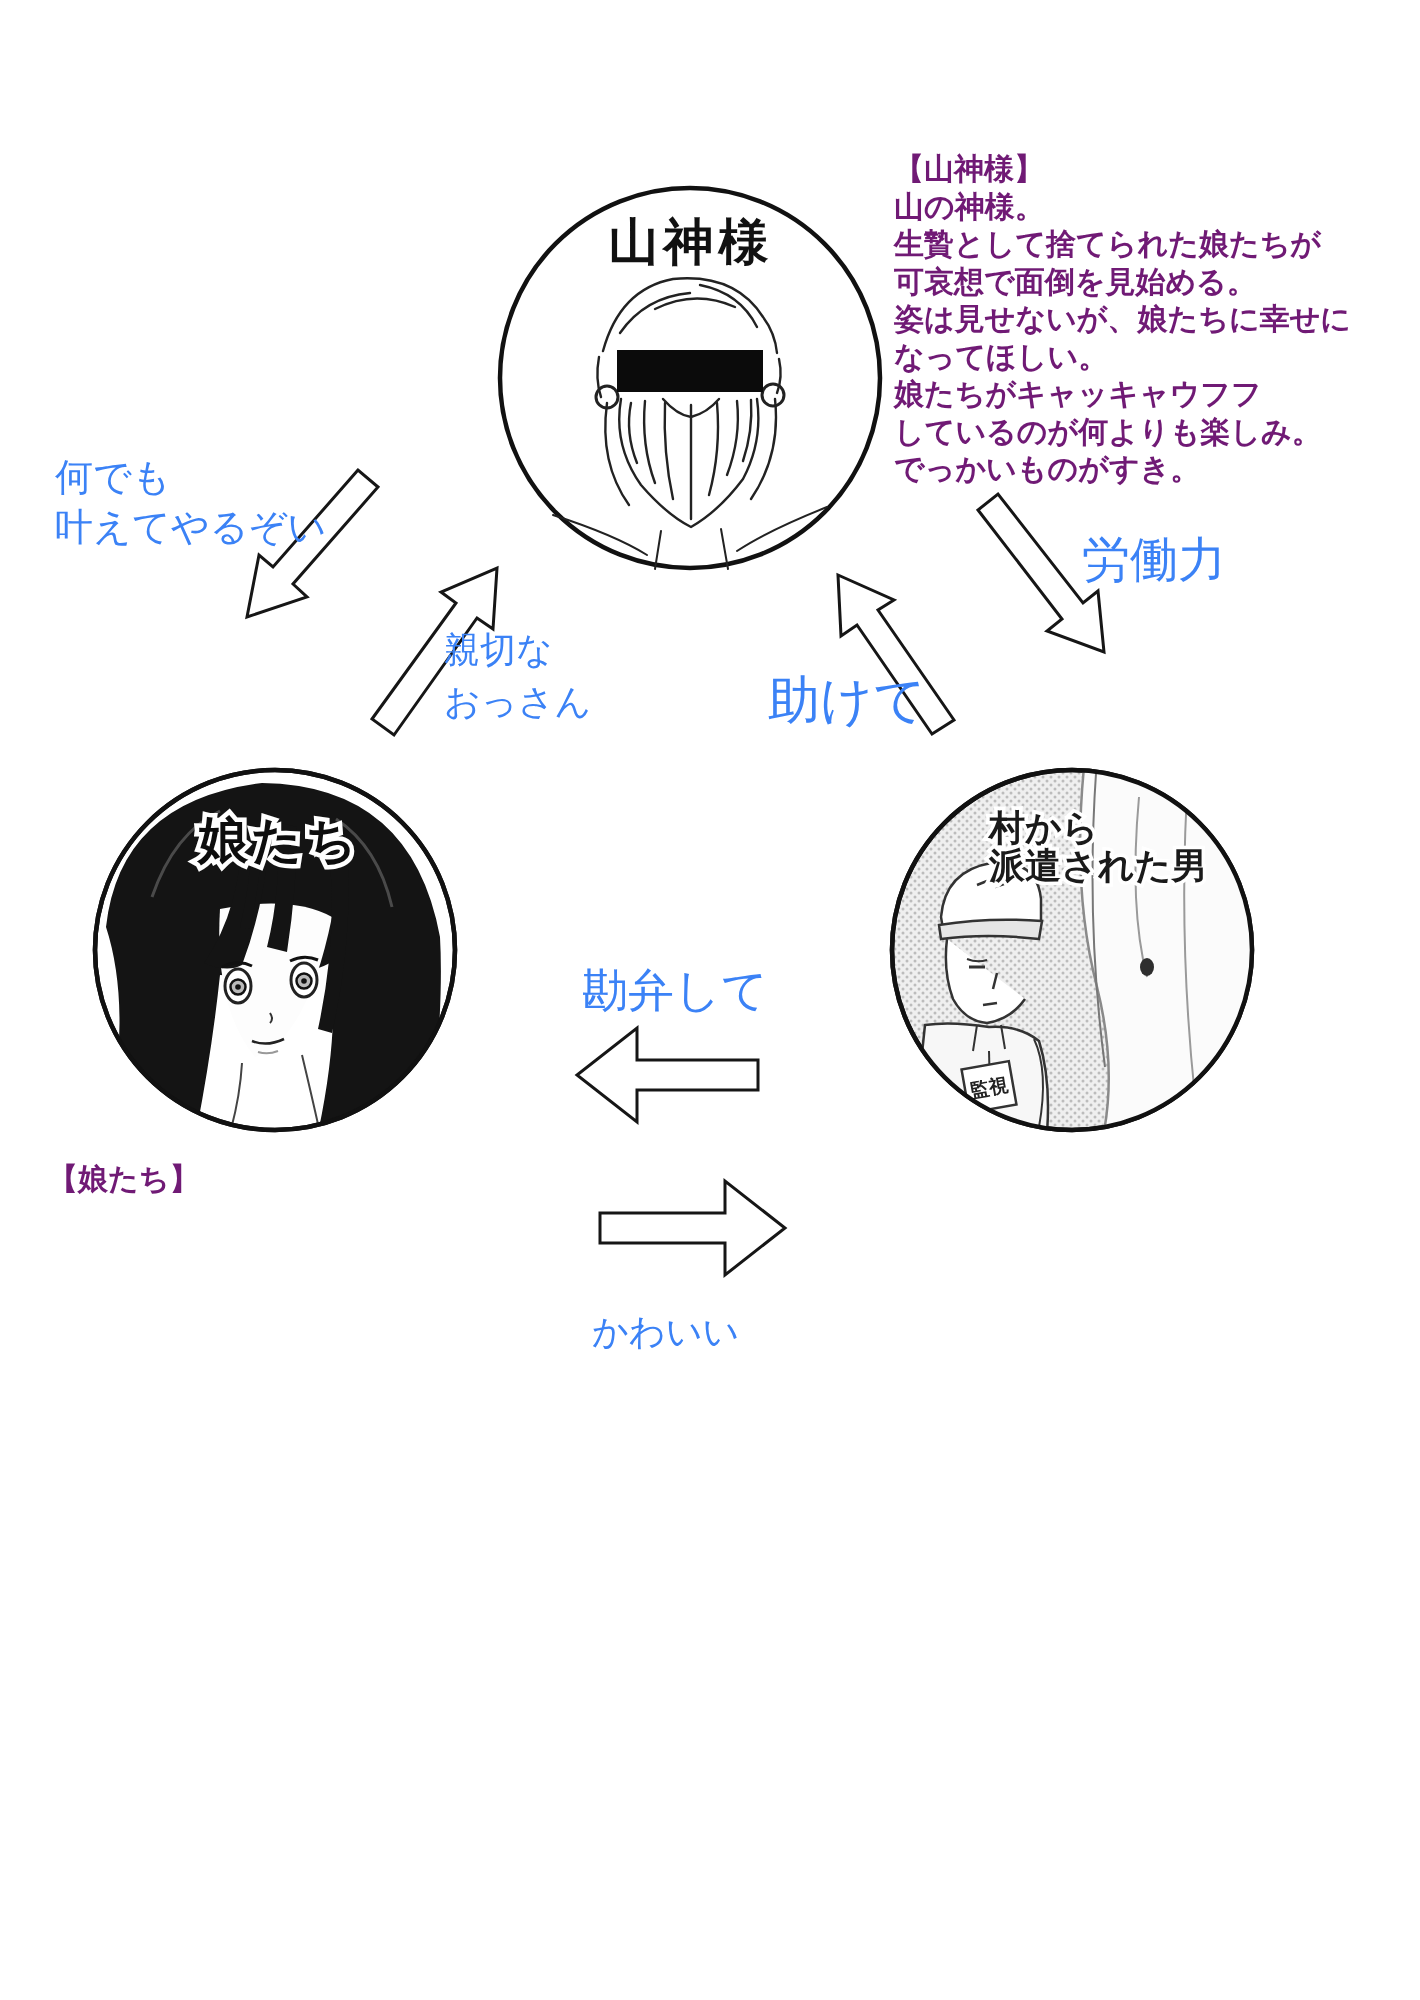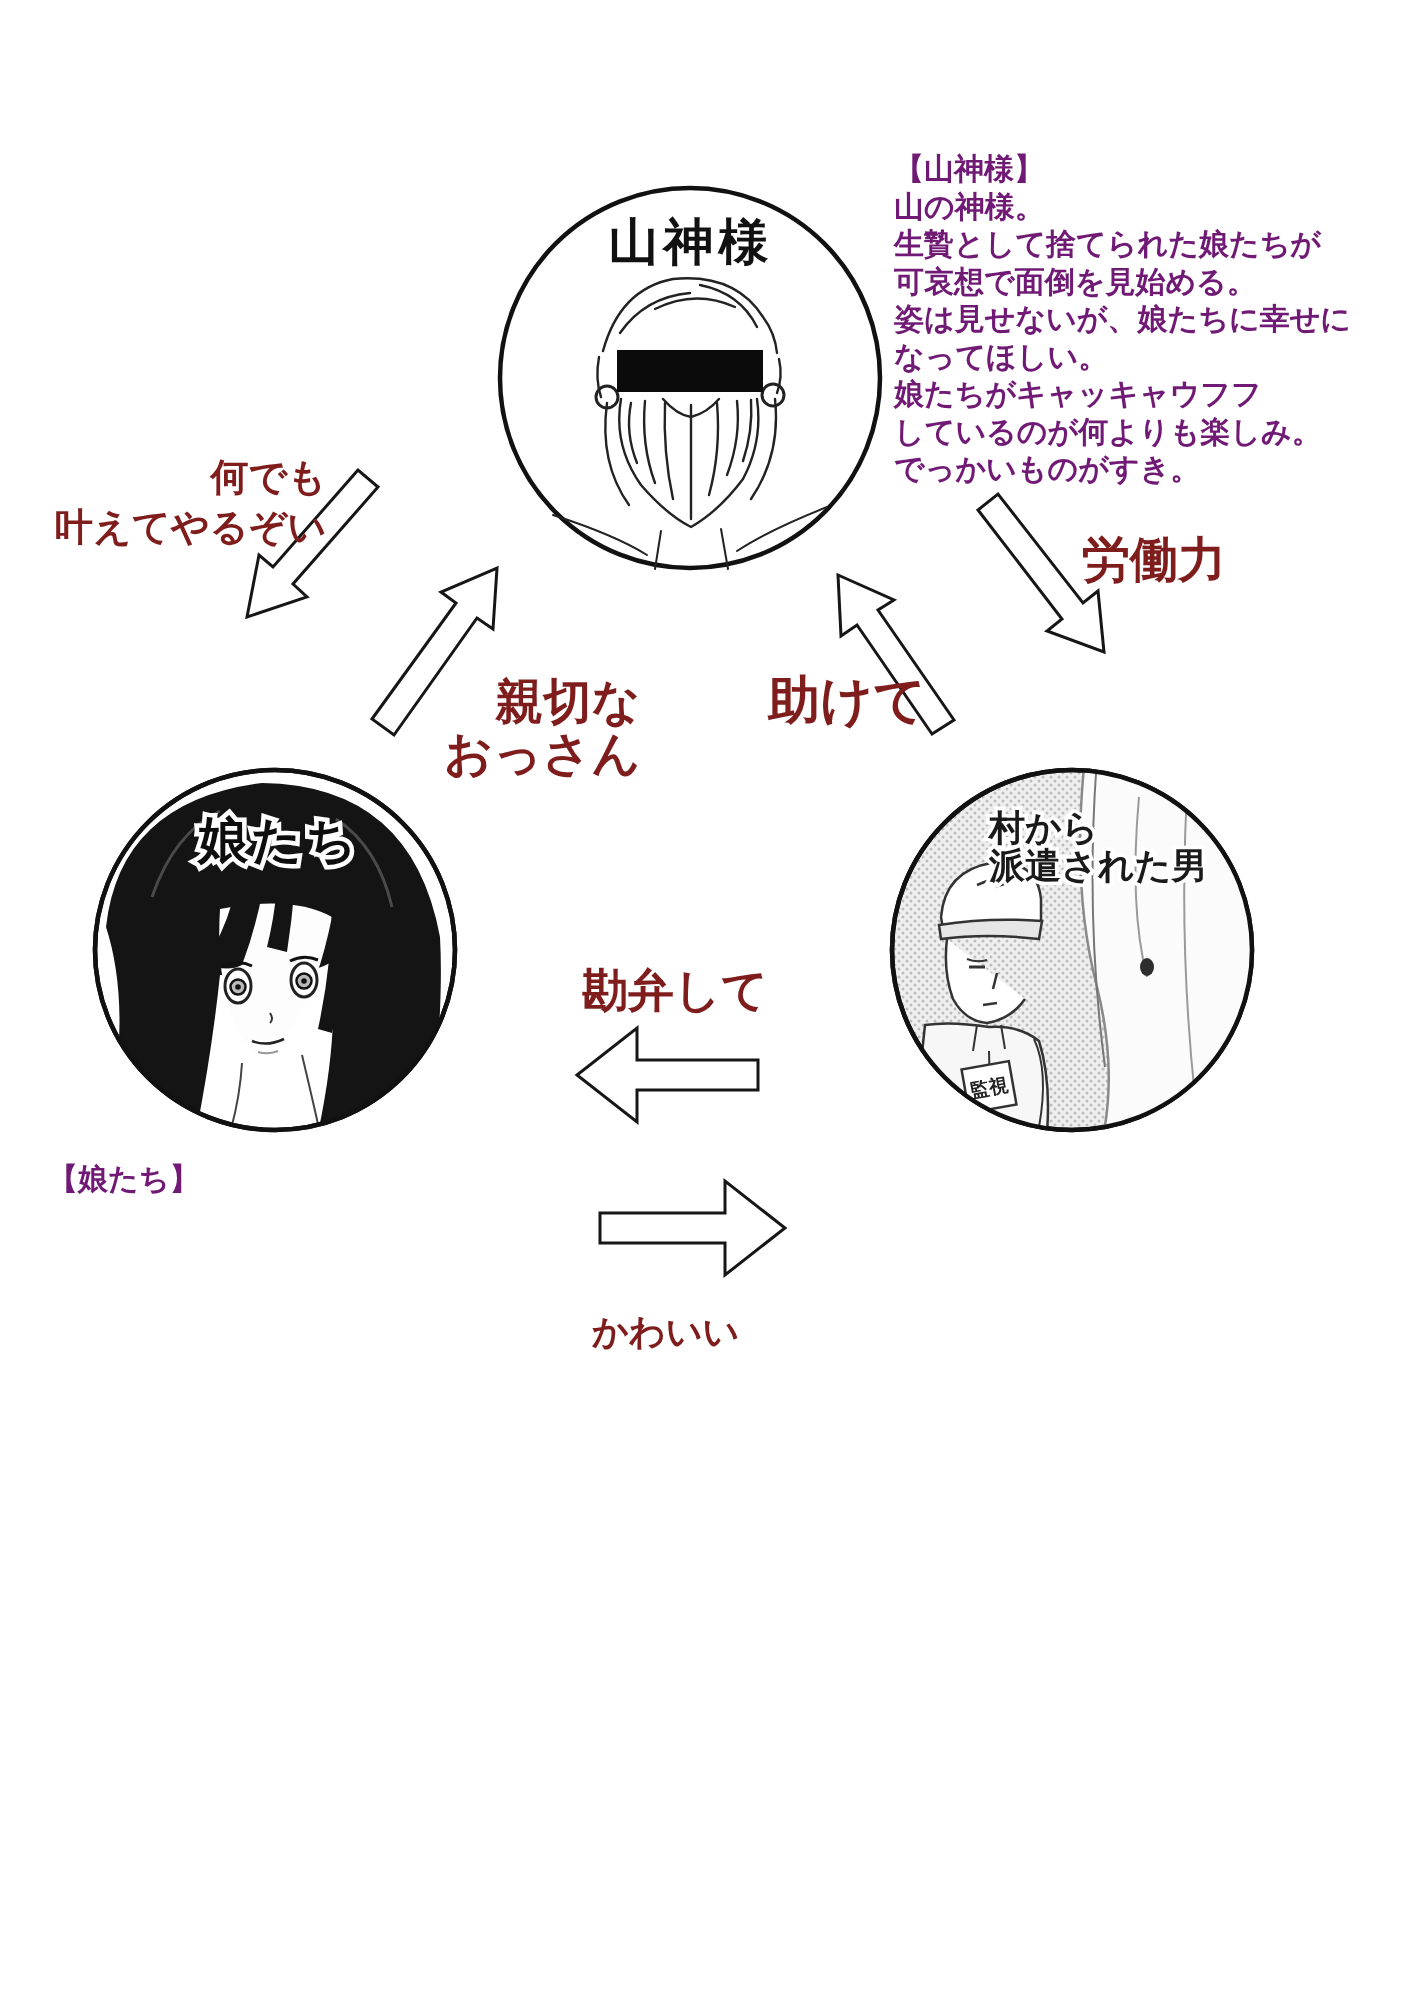--- a/index.html
+++ b/index.html
@@ -6,23 +6,23 @@
   .page {
     position:relative; width:1420px; height:2000px; background:#ffffff;
     font-family:"Liberation Serif","DejaVu Serif",serif; color:#111;
     overflow:hidden;
   }
   .node { position:absolute; }
   .node svg { display:block; width:100%; height:100%; }
   .desc-block { position:absolute; font-weight:bold; font-size:30px; line-height:37.5px; color:#701a75; }
   .desc-title { white-space:pre-line; }
   .desc-body  { white-space:pre-line; }
-  .edge-label { position:absolute; font-weight:bold; color:#7f1d1d; white-space:pre-line;text-align:right; }
+  .edge-label { position:absolute; font-weight:normal; color:#3b82f6; white-space:pre-line; }
   .lbl-wish   { left:55px;  top:452px;  font-size:38px; line-height:50px; }
-  .lbl-kind   { left:444px; top:676px;  font-size:48px; line-height:52px; }
+  .lbl-kind   { left:444px; top:624px;  font-size:36px; line-height:52px; }
   .lbl-help   { left:768px; top:666px;  font-size:52px; }
   .lbl-labor  { left:1082px;top:528px;  font-size:48px; font-family:"Liberation Sans","DejaVu Sans",sans-serif; }
   .lbl-spare  { left:582px; top:960px;  font-size:46px; }
   .lbl-cute   { left:592px; top:1308px; font-size:36px; }
   .arrows { position:absolute; left:0; top:0; }
   .arrow  { fill:#ffffff; stroke:#161616; stroke-width:3; stroke-linejoin:miter; }
   .svg-label { font-family:"Liberation Serif","DejaVu Serif",serif; font-weight:bold; }
 </style>
 </head>
 <body>

